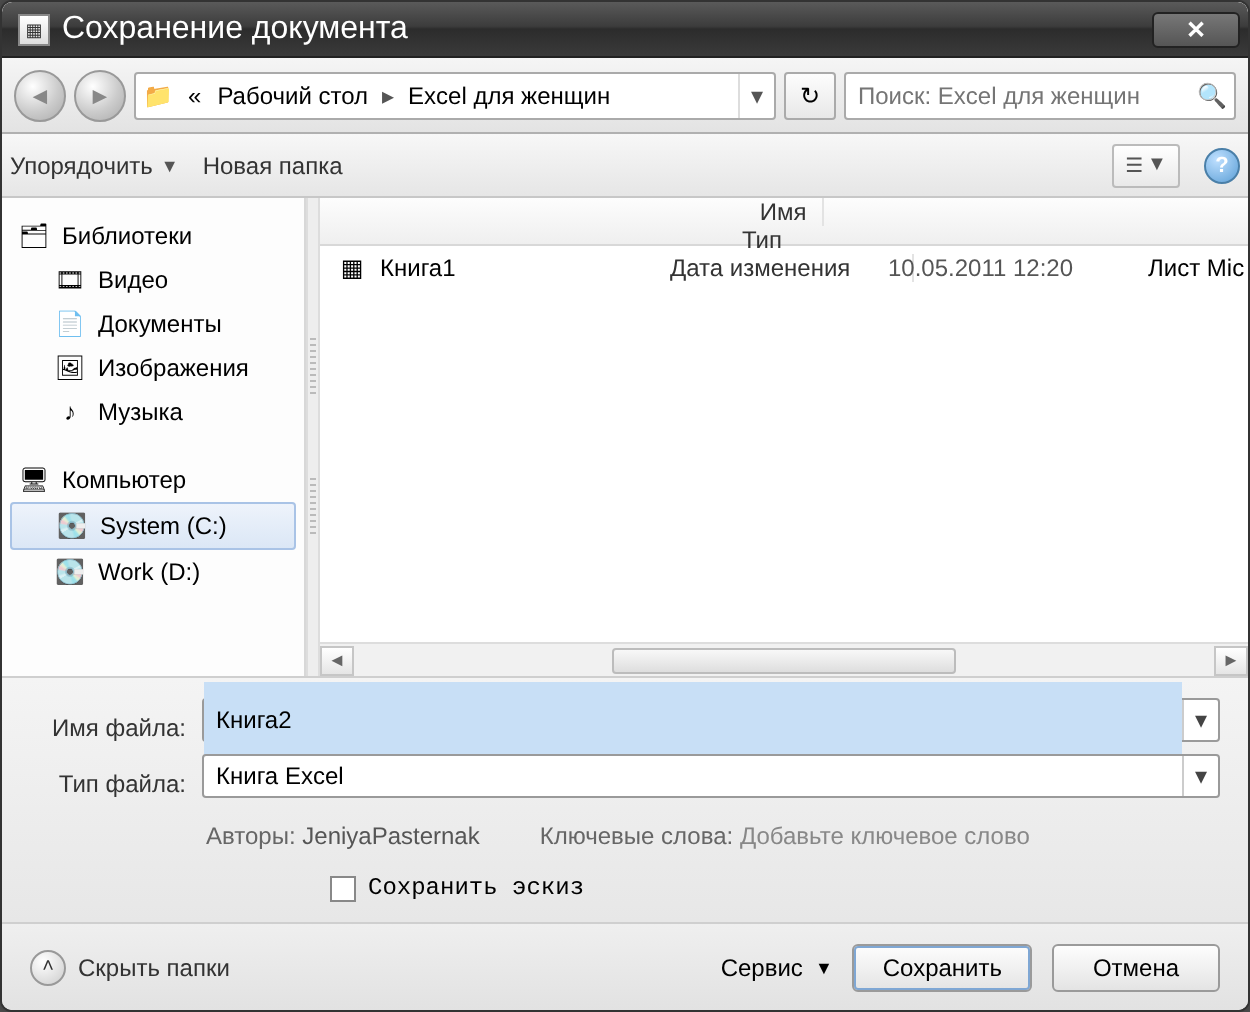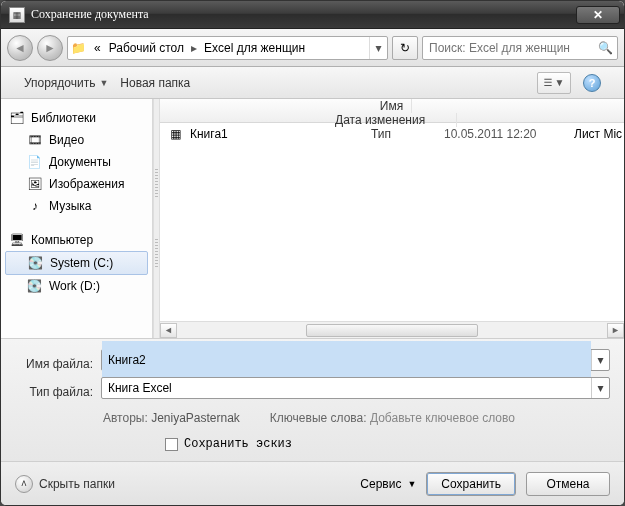--- a/index.html
+++ b/index.html
@@ -36,21 +36,21 @@
     border-radius: 5px 5px 0 0;
   }
   .titlebar .appicon {
     width: 16px; height: 16px;
     background: linear-gradient(#fff,#ddd);
     border:1px solid #888;
     margin-right: 6px;
     display:flex; align-items:center; justify-content:center;
     font-size:9px; color:#333;
   }
-  .titlebar .title { flex:1; font-size:12px;font-family:Liberation Serif, serif; }
+  .titlebar .title { flex:1; font-size:16px; }
   .close-btn {
     width: 44px; height: 18px;
     background: linear-gradient(#777,#555);
     border:1px solid #222; border-radius:3px;
     color:#fff; display:flex; align-items:center; justify-content:center;
     font-size:12px; font-weight:bold;
   }
   .navbar {
     height: 38px;
     background: linear-gradient(to bottom, #f5f5f5, #e3e3e3);
@@ -83,21 +83,21 @@
   }
   .searchbox input {
     border:none; outline:none; flex:1; color:#888;
     padding:0 6px; font-size:12px; background:transparent;
   }
   .searchbox .sicon { width:22px; text-align:center; color:#666; }
   .toolbar {
     height:32px;
     background: linear-gradient(#f7f7f7,#e6e6e6);
     border-bottom:1px solid #c7c7c7;
-    display:flex; align-items:center; padding:0 23px; gap:12px;
+    display:flex; align-items:center; padding:0 4px; gap:12px;
   }
   .tbtn { display:flex; align-items:center; gap:4px; color:#333; }
   .tbtn .arrow { font-size:9px; color:#555; }
   .toolbar .spacer { flex:1; }
   .viewbtn {
     width:34px;height:22px;border:1px solid #bbb;background:linear-gradient(#fff,#e9e9e9);
     display:flex;align-items:center;justify-content:center;border-radius:2px;font-size:10px;color:#555;gap:2px;
   }
   .helpbtn {
     width:18px;height:18px;border-radius:50%;
@@ -288,22 +288,22 @@
     </div>
 
     <div class="splitter">
       <div class="grip"></div>
       <div class="grip"></div>
     </div>
 
     <div class="filewrap">
       <div class="cols">
         <div class="col name">Имя</div>
+        <div class="col type">Тип</div>
         <div class="col date">Дата изменения</div>
-        <div class="col type">Тип</div>
       </div>
       <div class="filelist">
         <div class="frow">
           <div class="c name">
             <span class="ico">▦</span>
             <span>Книга1</span>
           </div>
           <div class="c date">10.05.2011 12:20</div>
           <div class="c type">Лист Mic</div>
         </div>

